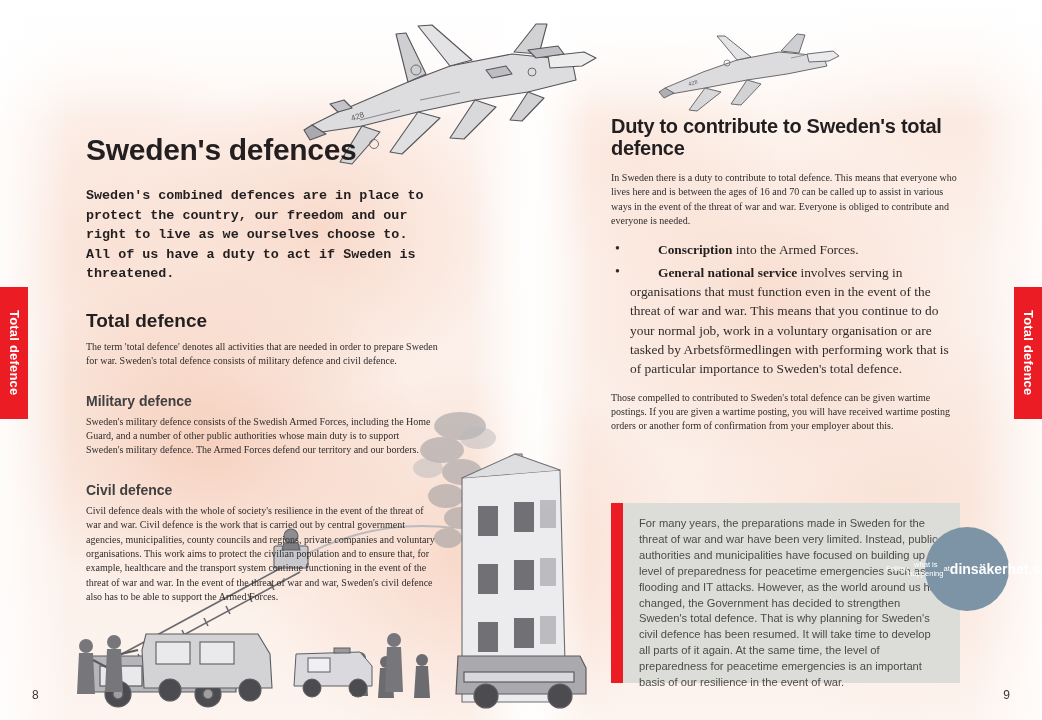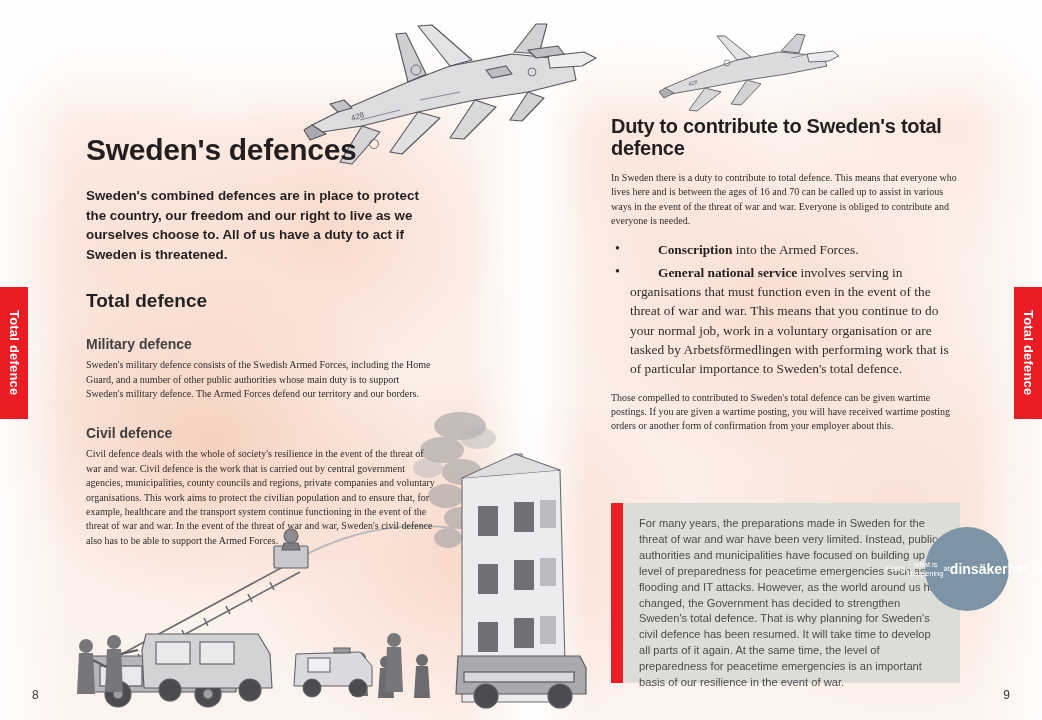--- a/index.html
+++ b/index.html
@@ -104,21 +104,21 @@
     margin: 24px 0 6px 0;
   }
   p.body {
     font-family: "Liberation Serif", serif;
     font-size: 10px;
     line-height: 1.44;
     color: #2f2b2a;
     margin: 0 0 11px 0;
   }
   p.lead {
-    font-family: Liberation Sans, sans-serif;
+    font-family: Liberation Mono, monospace;
     font-weight: bold;
     font-size: 13.4px;
     line-height: 1.46;
     color: #231f20;
     margin: 0;
   }
   ul.forms {
     margin: 6px 0 12px 0;
     padding-left: 19px;
     list-style: none;
@@ -372,20 +372,21 @@
   </div>
   <div class="side-tab" id="tab-right">
     <span>Total defence</span>
   </div>
 
   <div class="col" id="col-left">
     <h1 class="title">Sweden's defences</h1>
     <p class="lead">Sweden's combined defences are in place to protect the country, our freedom and our right to live as we ourselves choose to. All of us have a duty to act if Sweden is threatened.</p>
 
     <h2 class="section">Total defence</h2>
+    <p class="body">The term 'total defence' denotes all activities that are needed in order to prepare Sweden for war. Sweden's total defence consists of military defence and civil defence.</p>
 
     <h2 class="sub">Military defence</h2>
     <p class="body">Sweden's military defence consists of the Swedish Armed Forces, including the Home Guard, and a number of other public authorities whose main duty is to support Sweden's military defence. The Armed Forces defend our territory and our borders.</p>
 
     <h2 class="sub">Civil defence</h2>
     <p class="body">Civil defence deals with the whole of society's resilience in the event of the threat of war and war. Civil defence is the work that is carried out by central government agencies, municipalities, county councils and regions, private companies and voluntary organisations. This work aims to protect the civilian population and to ensure that, for example, healthcare and the transport system continue functioning in the event of the threat of war and war. In the event of the threat of war and war, Sweden's civil defence also has to be able to support the Armed Forces.</p>
   </div>
 
   <div class="col" id="col-right">
     <h1 class="title">Duty to contribute to Sweden's total defence</h1>

